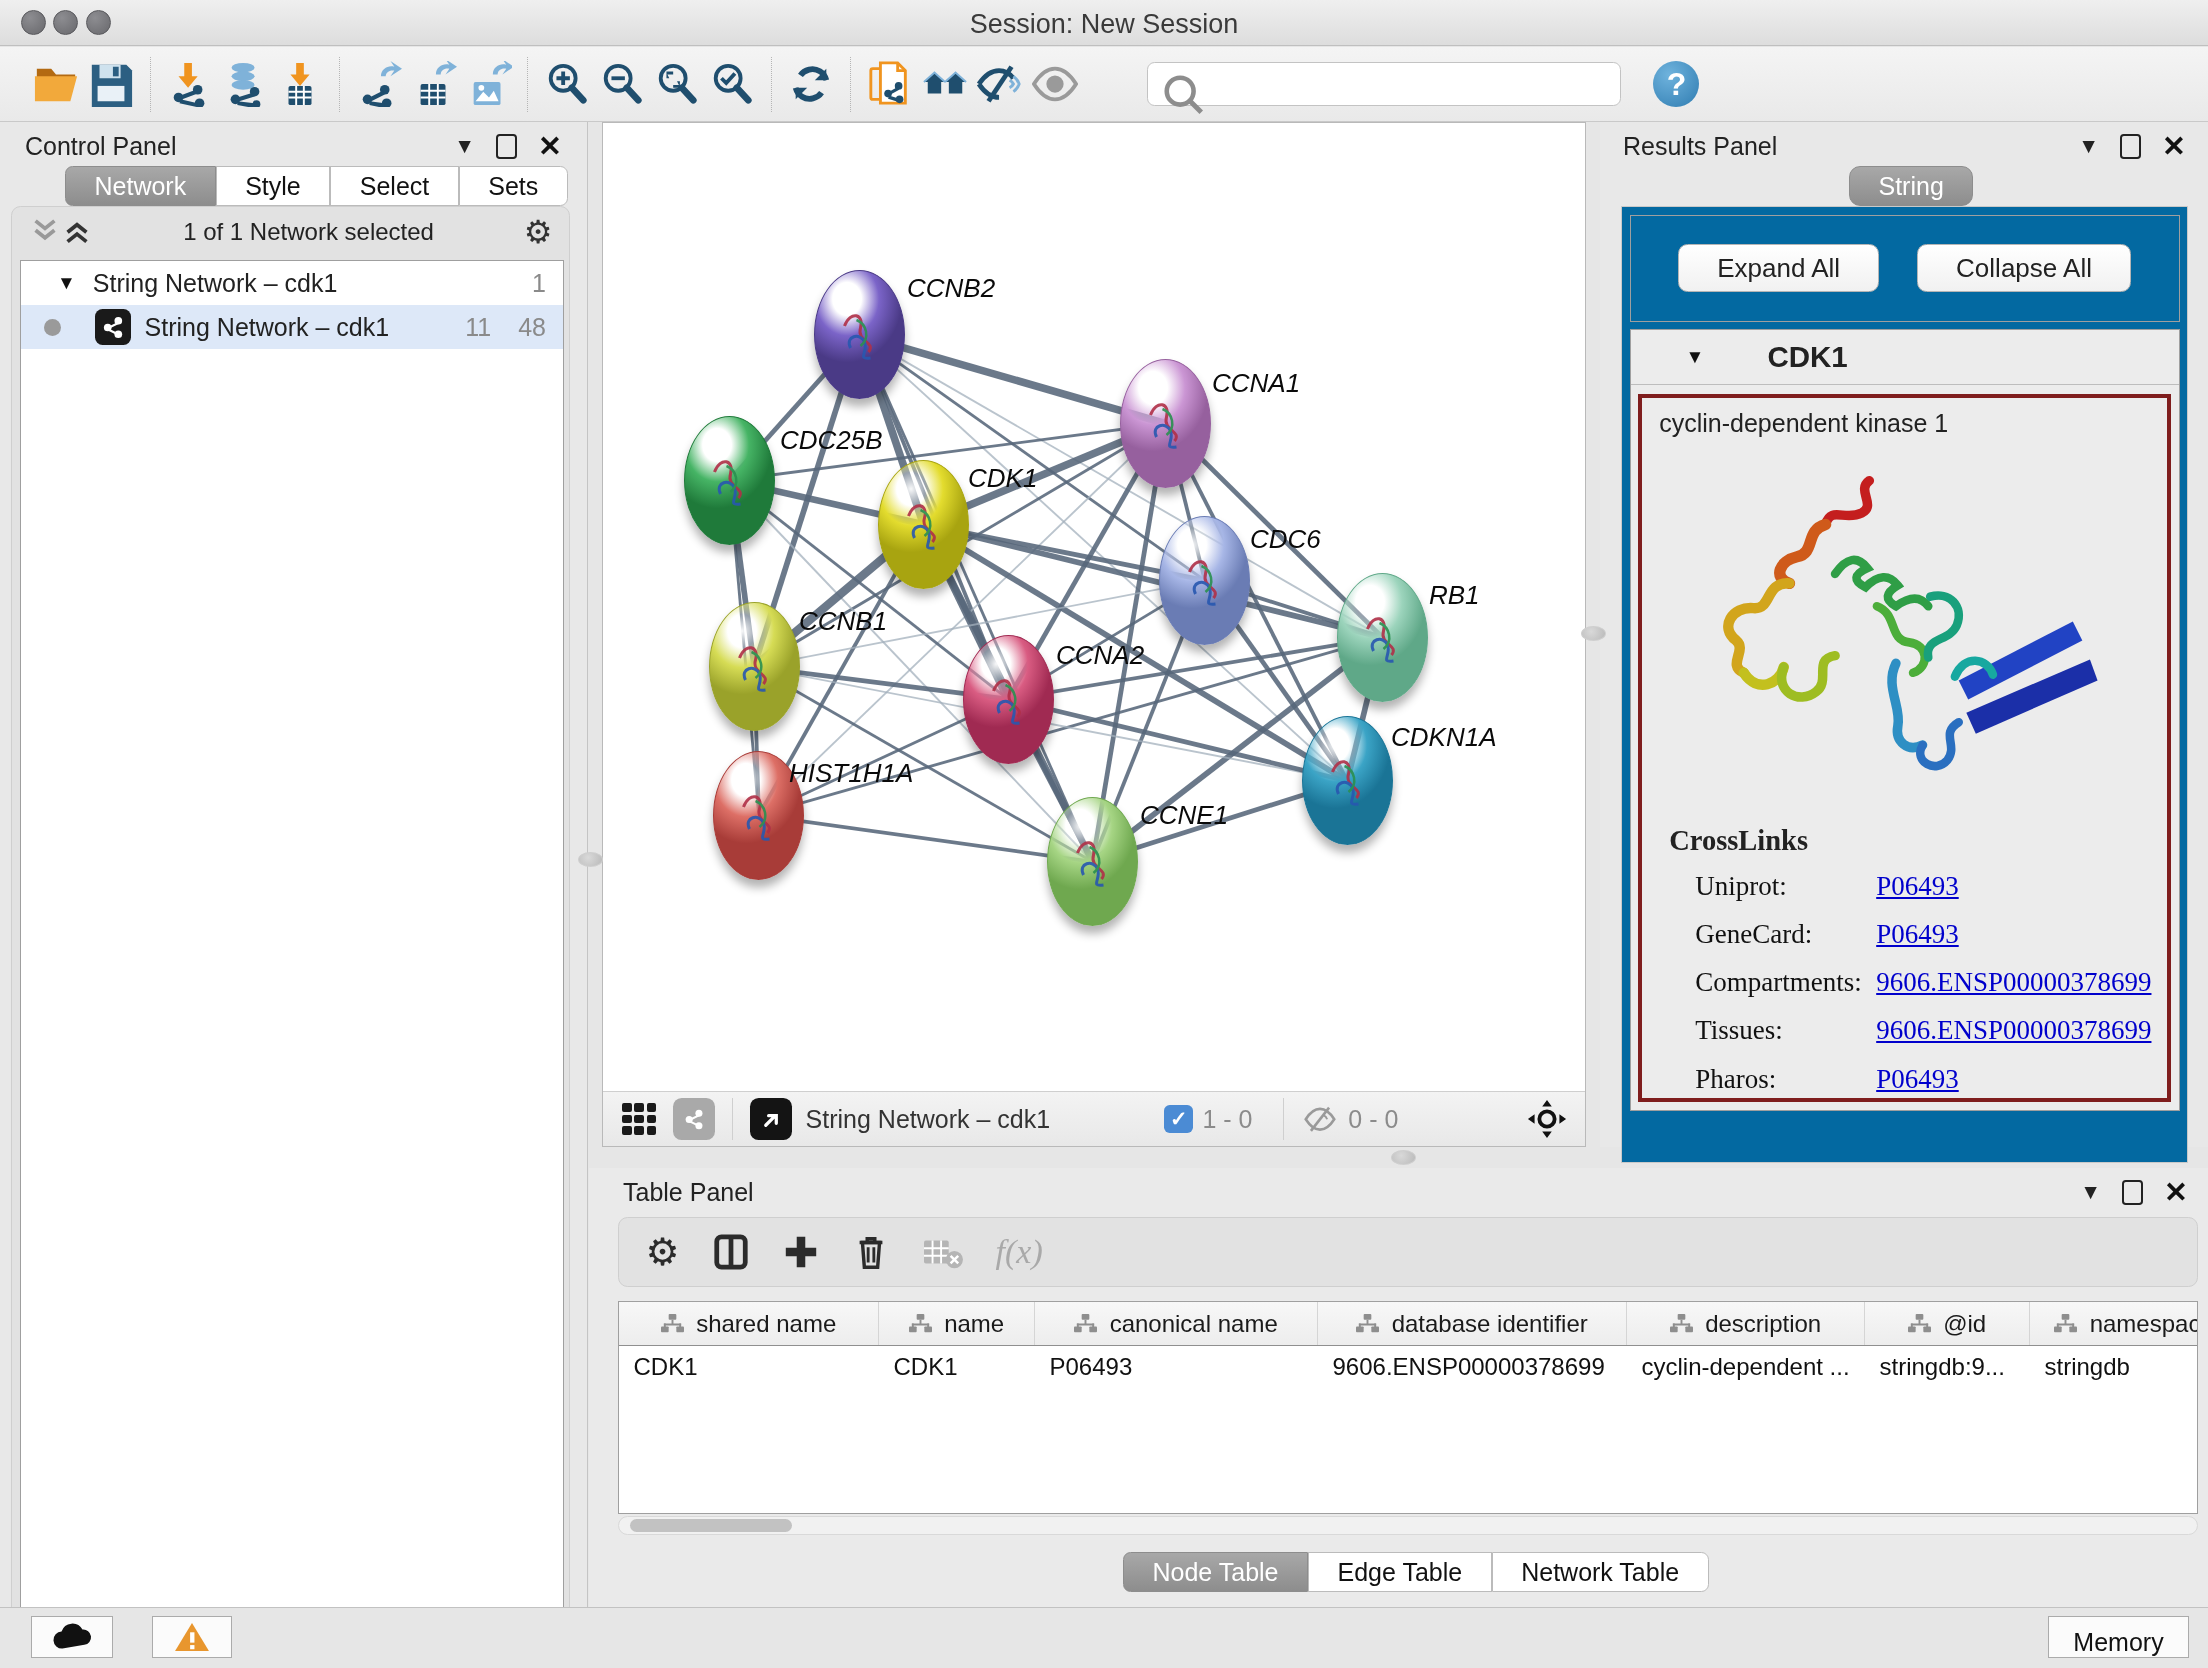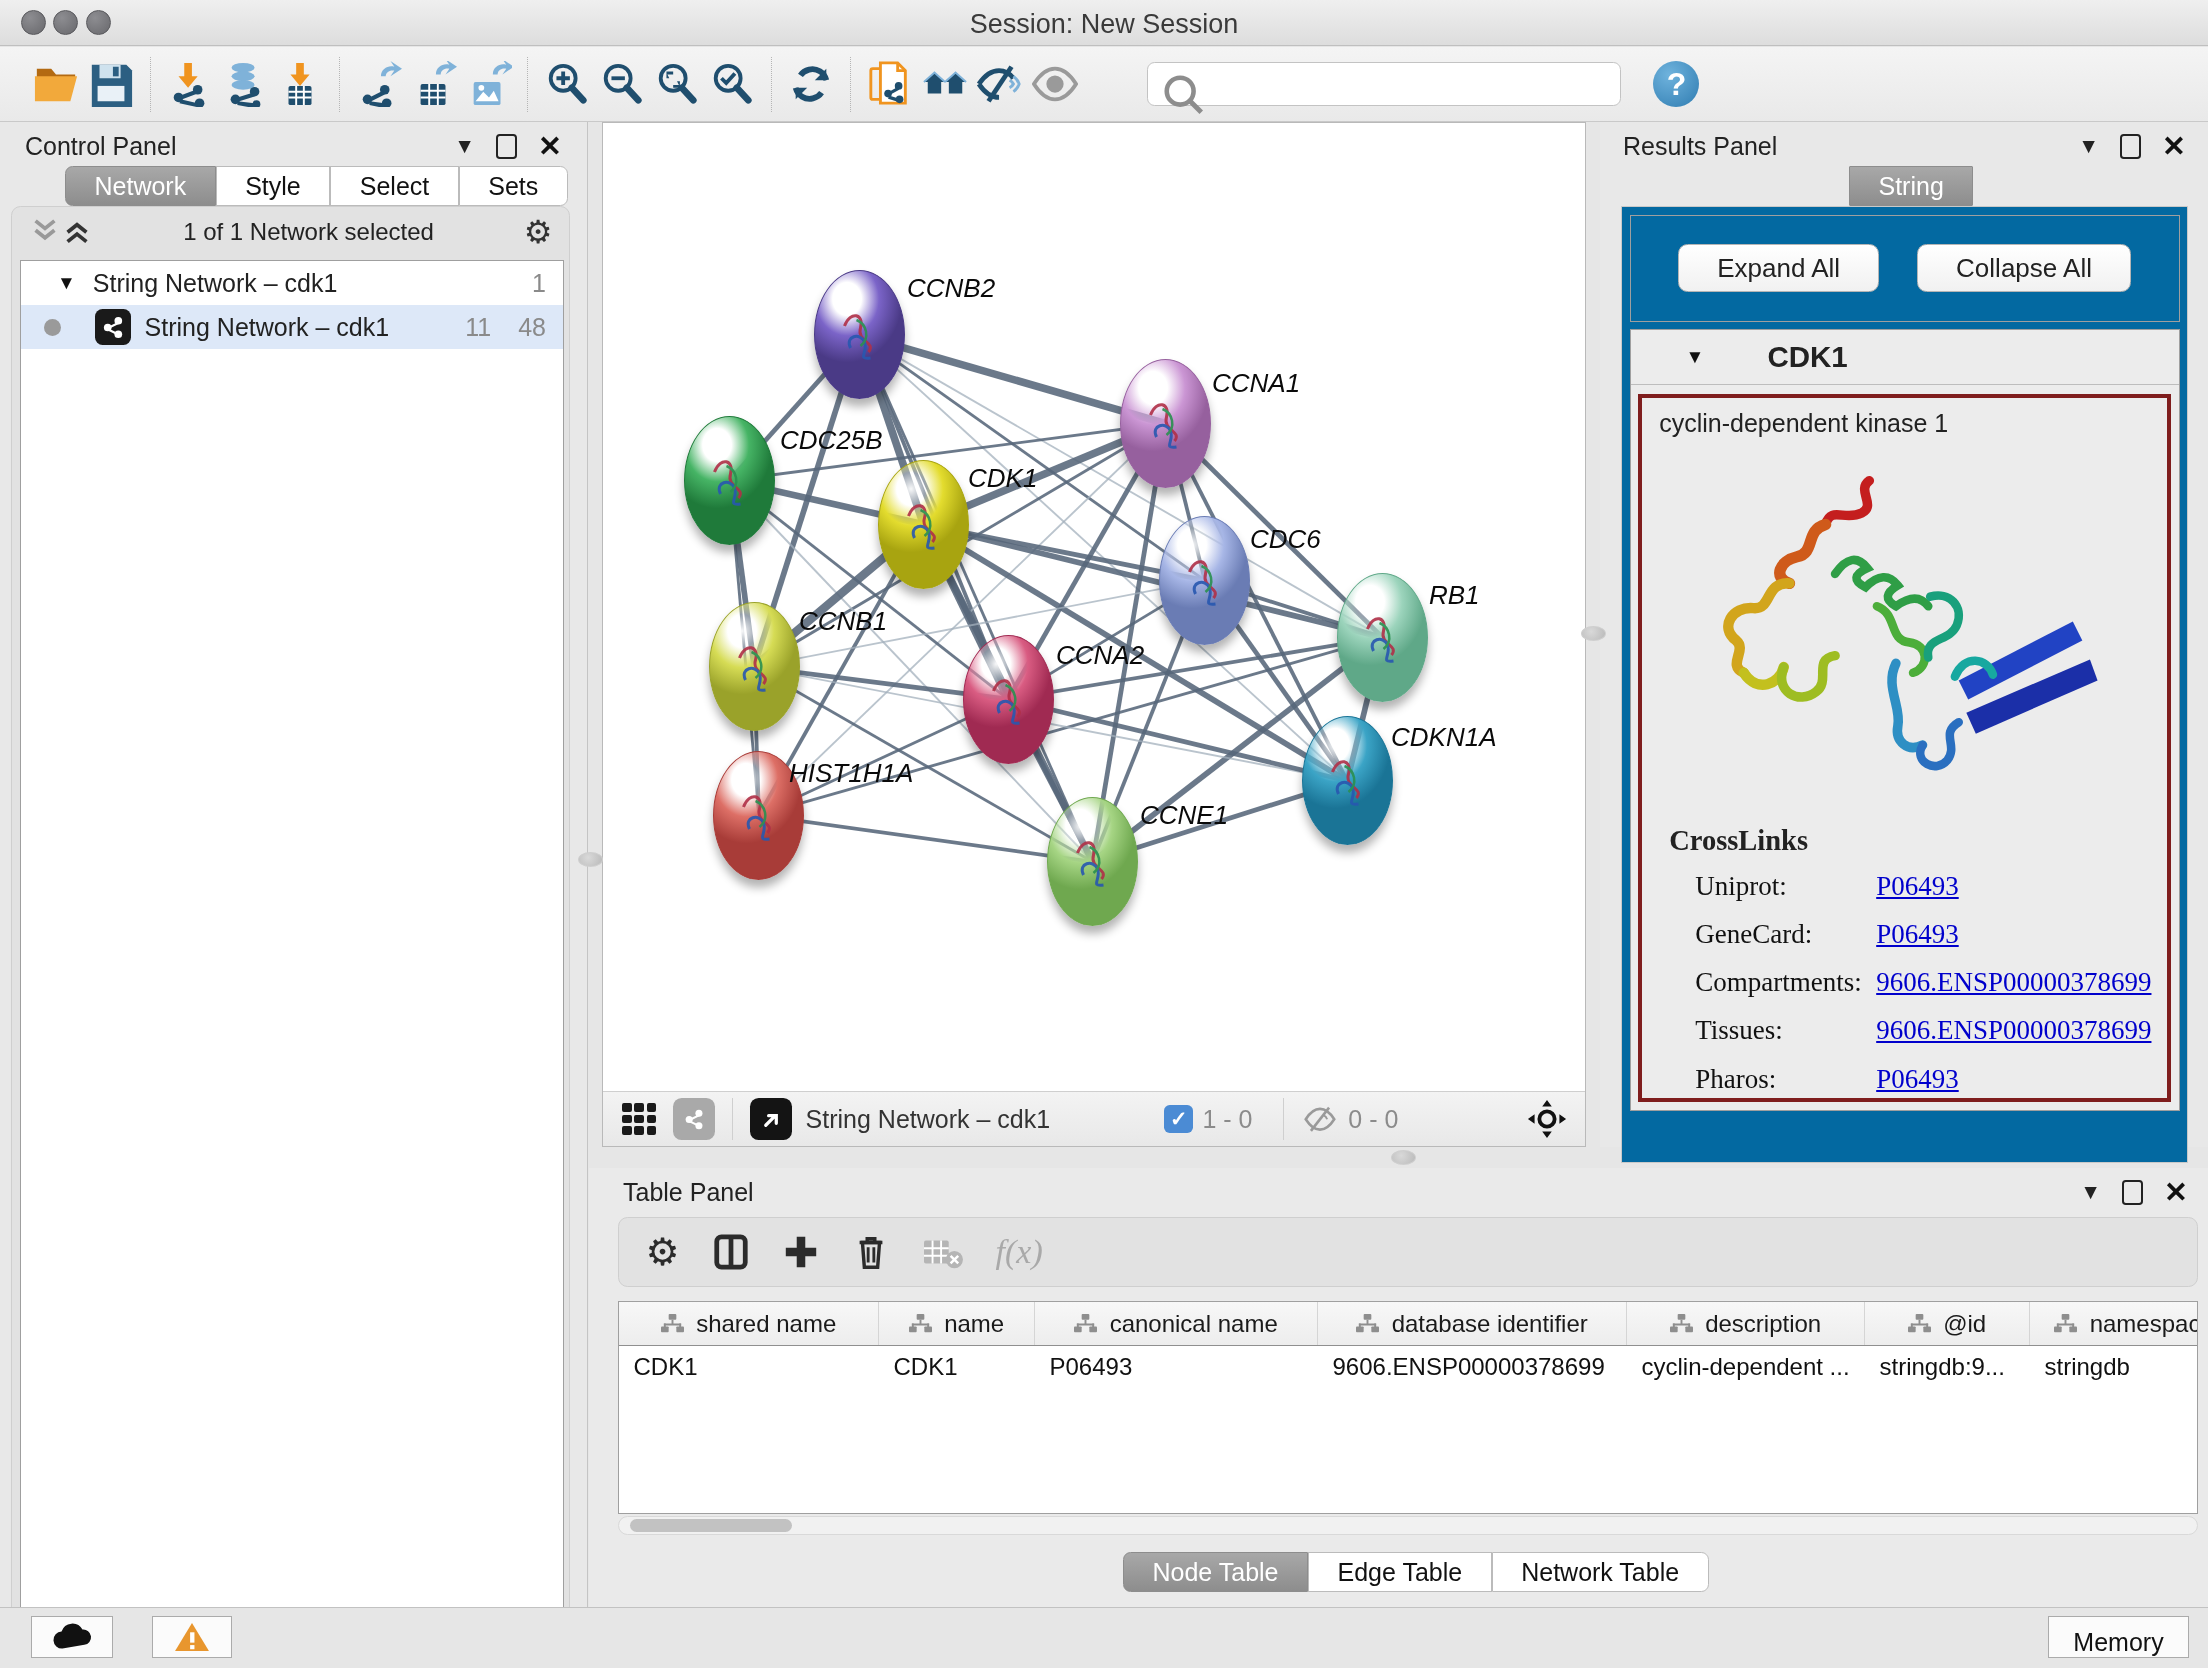--- a/index.html
+++ b/index.html
@@ -86,21 +86,21 @@
   .ct-sep { width:1px; height:42px; background:#cfcfcf; margin:0 17px; }
   .ct-title { margin-left:13.3px; color:#333; }
   .ckbox { width:28.5px; height:28.5px; border-radius:5.7px; background:#4b8bd4; color:#fff;
     display:flex; align-items:center; justify-content:center; font-size:21px; font-weight:bold; }
   .ct-count { color:#8b8b8b; margin:0 13.3px 0 9.5px; }
   .crosshair { margin-left:auto; margin-right:17px; }
 
   
   .results { position:absolute; left:1600px; top:122px; width:609px; height:1025px; background:#e8e8e8; }
   .results .panel-title-row { padding:7.6px 23px 0 23px; }
-  .rp-tab { position:absolute; left:249px; top:44px; z-index:2; border-radius:1px; }
+  .rp-tab { position:absolute; left:249px; top:44px; z-index:2; border-radius:11px; }
   .rp-outer { position:absolute; left:21px; top:84px; width:567px; height:957px;
     background:#0369a1; border:1px solid #c9c9c9; }
   .rp-btnbox { position:absolute; left:7.6px; top:7.6px; width:550px; height:107px;
     border:1px solid #9f9f9f; display:flex; align-items:center; justify-content:center; gap:38px; }
   .rp-btn { height:48px; padding:0 38px; background:linear-gradient(#fff,#f1f1f1);
     border:1px solid #b5b5b5; border-radius:9.5px; font-size:26px; display:flex; align-items:center; }
   .rp-cdk { position:absolute; left:7.6px; top:122px; width:550px; height:782px;
     border:1px solid #9f9f9f; background:#ececec; }
   .rp-cdk-head { height:55px; display:flex; align-items:center; gap:63px; padding-left:55px;
     border-bottom:1px solid #bdbdbd; }

